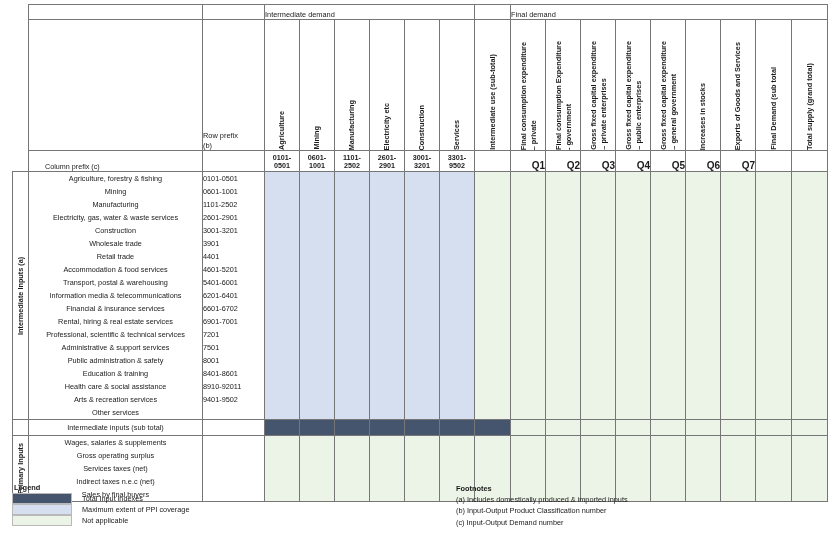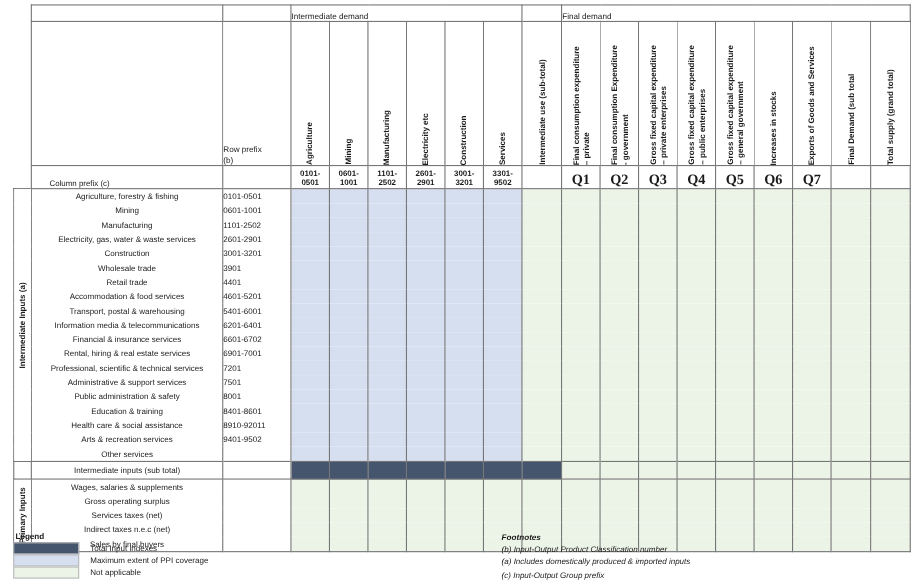--- a/index.html
+++ b/index.html
@@ -104,24 +104,23 @@
     font-size: 7.2px;
   }
   .prefixrow .code {
     text-align: center;
     font-weight: bold;
     font-size: 7.2px;
     line-height: 8.6px;
     white-space: pre-line;
   }
   .prefixrow .qcode {
-    text-align: center;
+    text-align: right;
     font-weight: bold;
-    font-size: 13px;
-    font-family: Liberation Serif, serif;
+    font-size: 10px;
   }
 
   
   tr.datarow td { height: 13px; vertical-align: middle; }
   td.rlabel {
     text-align: center;
     padding-left: 4px;
     font-size: 7.3px;
     border-top: none !important;
     border-bottom: none !important;
@@ -206,21 +205,20 @@
     font-size: 7.3px;
   }
 
   
   .footnotes {
     position: absolute;
     left: 456px;
     top: 483px;
     font-size: 7.3px;
     line-height: 11.2px;
-    font-style: italic;
   }
   .footnotes-title { font-weight: bold; font-size: 7.4px; }
 </style>
 </head>
 <body>
 
 <div class="sheet">
   <table class="matrix">
     <colgroup>
       <col class="c-side">
@@ -888,17 +886,17 @@
       <div class="legend-row">
         <span class="swatch" style="background:#ecf4e7"></span>
         <span class="legend-text">Not applicable</span>
       </div>
     </div>
 </div>
 
 <div class="footnotes">
   <div class="footnotes-title">Footnotes</div>
   <div id="footnote-rows">
+      <div>(a) Includes domestically produced &amp; imported inputs</div>
       <div>(b) Input-Output Product Classification number</div>
-      <div>(a) Includes domestically produced &amp; imported inputs</div>
-      <div>(c) Input-Output Group prefix</div>
+      <div>(c) Input-Output Demand number</div>
     </div>
 </div>
 
 </body></html>

